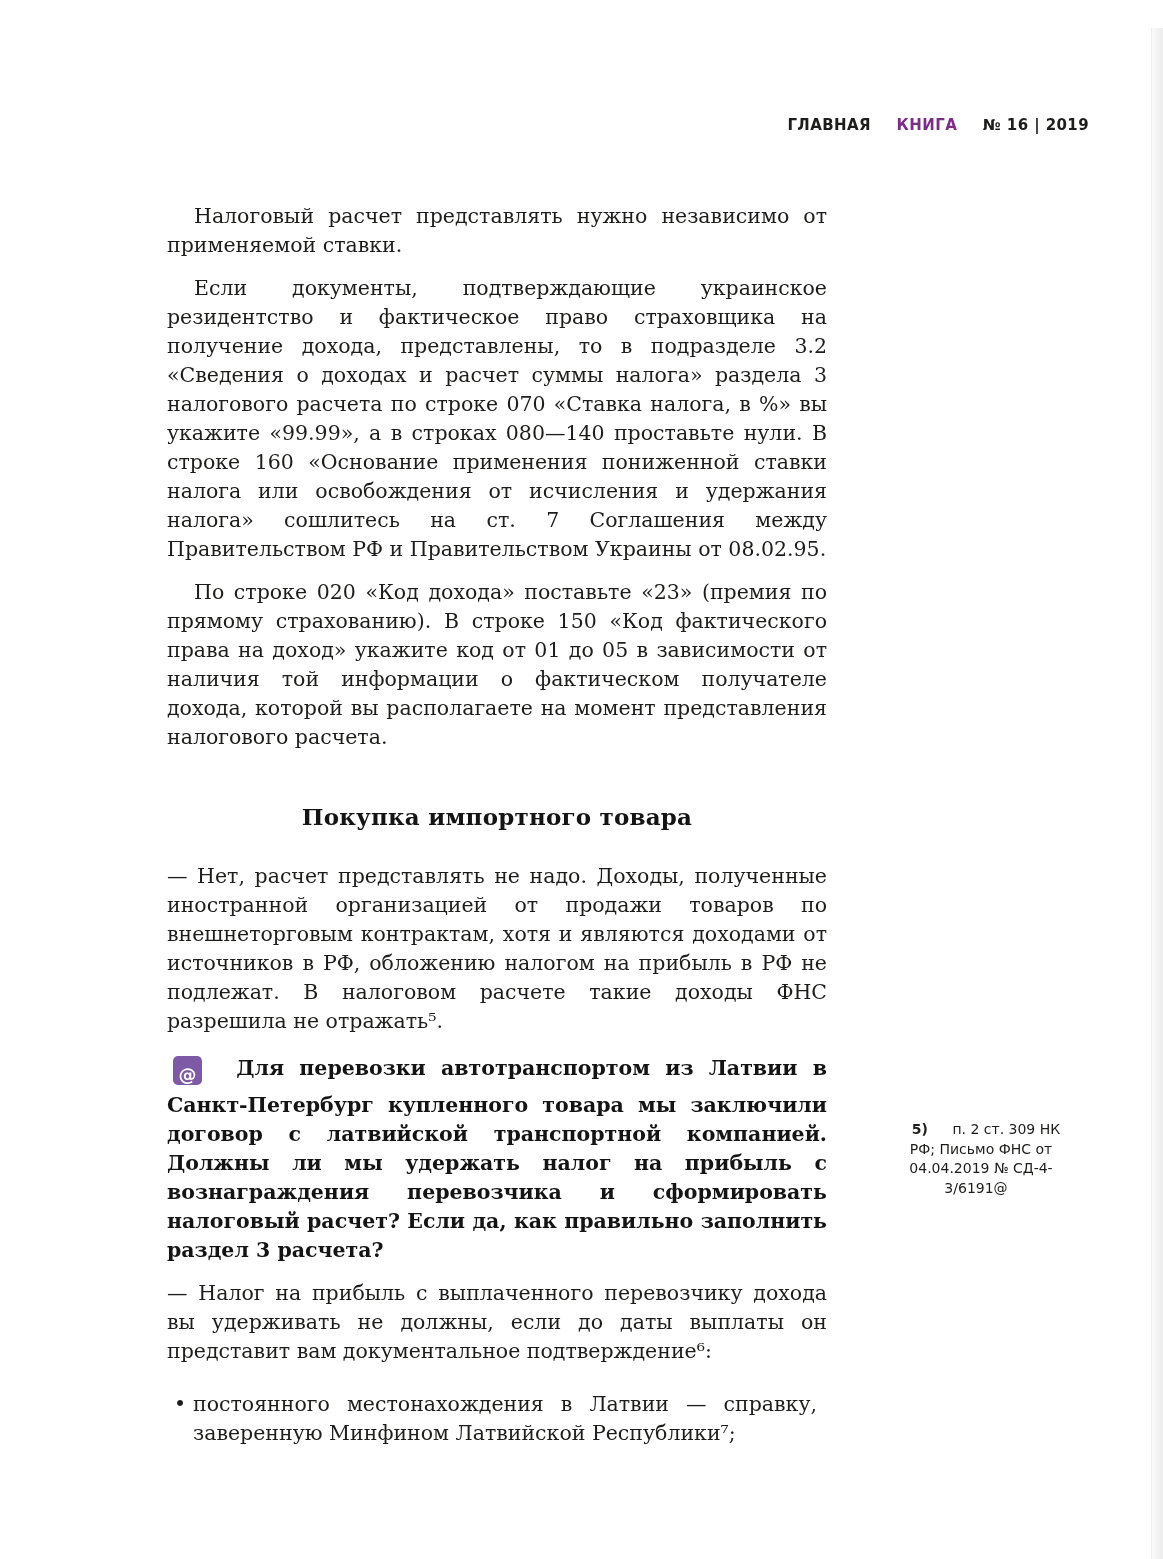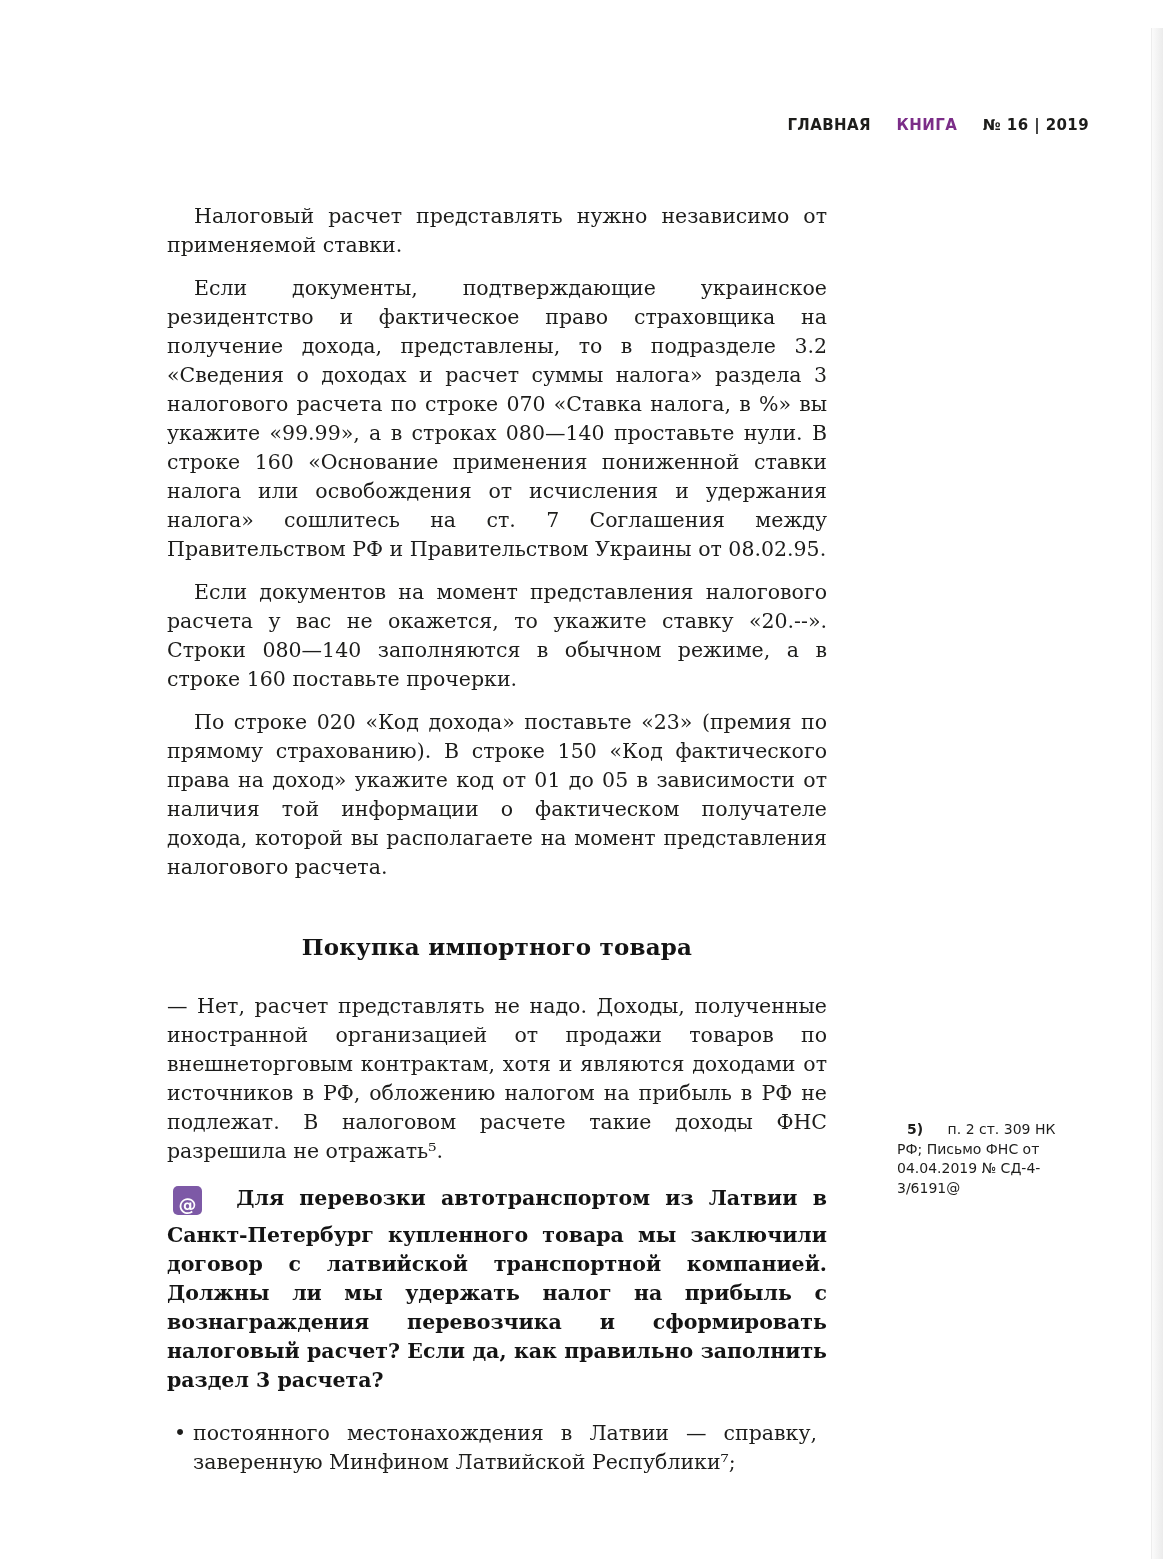--- a/index.html
+++ b/index.html
@@ -55,21 +55,21 @@
   ul.bullets { list-style:none; }
   ul.bullets li { padding-left:20px; position:relative; text-align:justify; }
   ul.bullets li::before { content:"\2022"; position:absolute; left:1px; }
 
   .sidebar {
     position:absolute; left:855px; top:1078px; width:196px;
     font-family:"DejaVu Sans", sans-serif;
     font-size:14px; line-height:19.5px; color:#1d1d1b;
     text-align:left;
   }
-  .footnote { margin-bottom:3px; }
+  .footnote { margin-bottom:3px;text-align:center; }
   .footnote b { font-weight:bold; }
 
   .page-number {
     position:absolute; left:1040px; top:1544px;
     font-size:21px; font-family:"DejaVu Serif", serif; color:#1d1d1b;
   }
 </style>
 </head>
 <body>
 
@@ -80,32 +80,32 @@
   <header class="page-header">
     <span>ГЛАВНАЯ</span>
     <span class="accent">КНИГА</span>
     <span>№ 16 | 2019</span>
   </header>
 
   <main class="main-col">
 
     <p class="body-par">Налоговый расчет представлять нужно независимо от применяемой ставки.</p>
     <p class="body-par">Если документы, подтверждающие украинское резидентство и фактическое право страховщика на получение дохода, представлены, то в подразделе 3.2 «Сведения о доходах и расчет суммы налога» раздела 3 налогового расчета по строке 070 «Ставка налога, в %» вы укажите «99.99», а в строках 080—140 проставьте нули. В строке 160 «Основание применения пониженной ставки налога или освобождения от исчисления и удержания налога» сошлитесь на ст. 7 Соглашения между Правительством РФ и Правительством Украины от 08.02.95.</p>
-    <p class="body-par">Если документов на момент представления налогового расчета у вас не окажется, то укажите ставку «20.--». Строки 080—140 заполняются в обычном режиме, а в строке 160 поставьте прочерки.</p>
     <p class="body-par">По строке 020 «Код дохода» поставьте «23» (премия по прямому страхованию). В строке 150 «Код фактического права на доход» укажите код от 01 до 05 в зависимости от наличия той информации о фактическом получателе дохода, которой вы располагаете на момент представления налогового расчета.</p>
 
     <h2 class="section-heading">Покупка импортного товара</h2>
 
     <p class="answer-par">— Нет, расчет представлять не надо. Доходы, полученные иностранной организацией от продажи товаров по внешнеторговым контрактам, хотя и являются доходами от источников в РФ, обложению налогом на прибыль в РФ не подлежат. В налоговом расчете такие доходы ФНС разрешила не отражать⁵.</p>
 
 
     <p class="question q2">
       <span class="at-icon">@</span>
       <span>Для перевозки автотранспортом из Латвии в Санкт-Петербург купленного товара мы заключили договор с латвийской транспортной компанией. Должны ли мы удержать налог на прибыль с вознаграждения перевозчика и сформировать налоговый расчет? Если да, как правильно заполнить раздел 3 расчета?</span>
     </p>
+    <p class="answer-par">— Налог на прибыль с выплаченного перевозчику дохода вы удерживать не должны, если до даты выплаты он представит вам документальное подтверждение⁶:</p>
 
     <ul class="bullets">
       <li>постоянного местонахождения в Латвии — справку, заверенную Минфином Латвийской Республики⁷;</li>
 
     </ul>
 
   </main>
 
   <aside class="sidebar">
     <p class="footnote">

